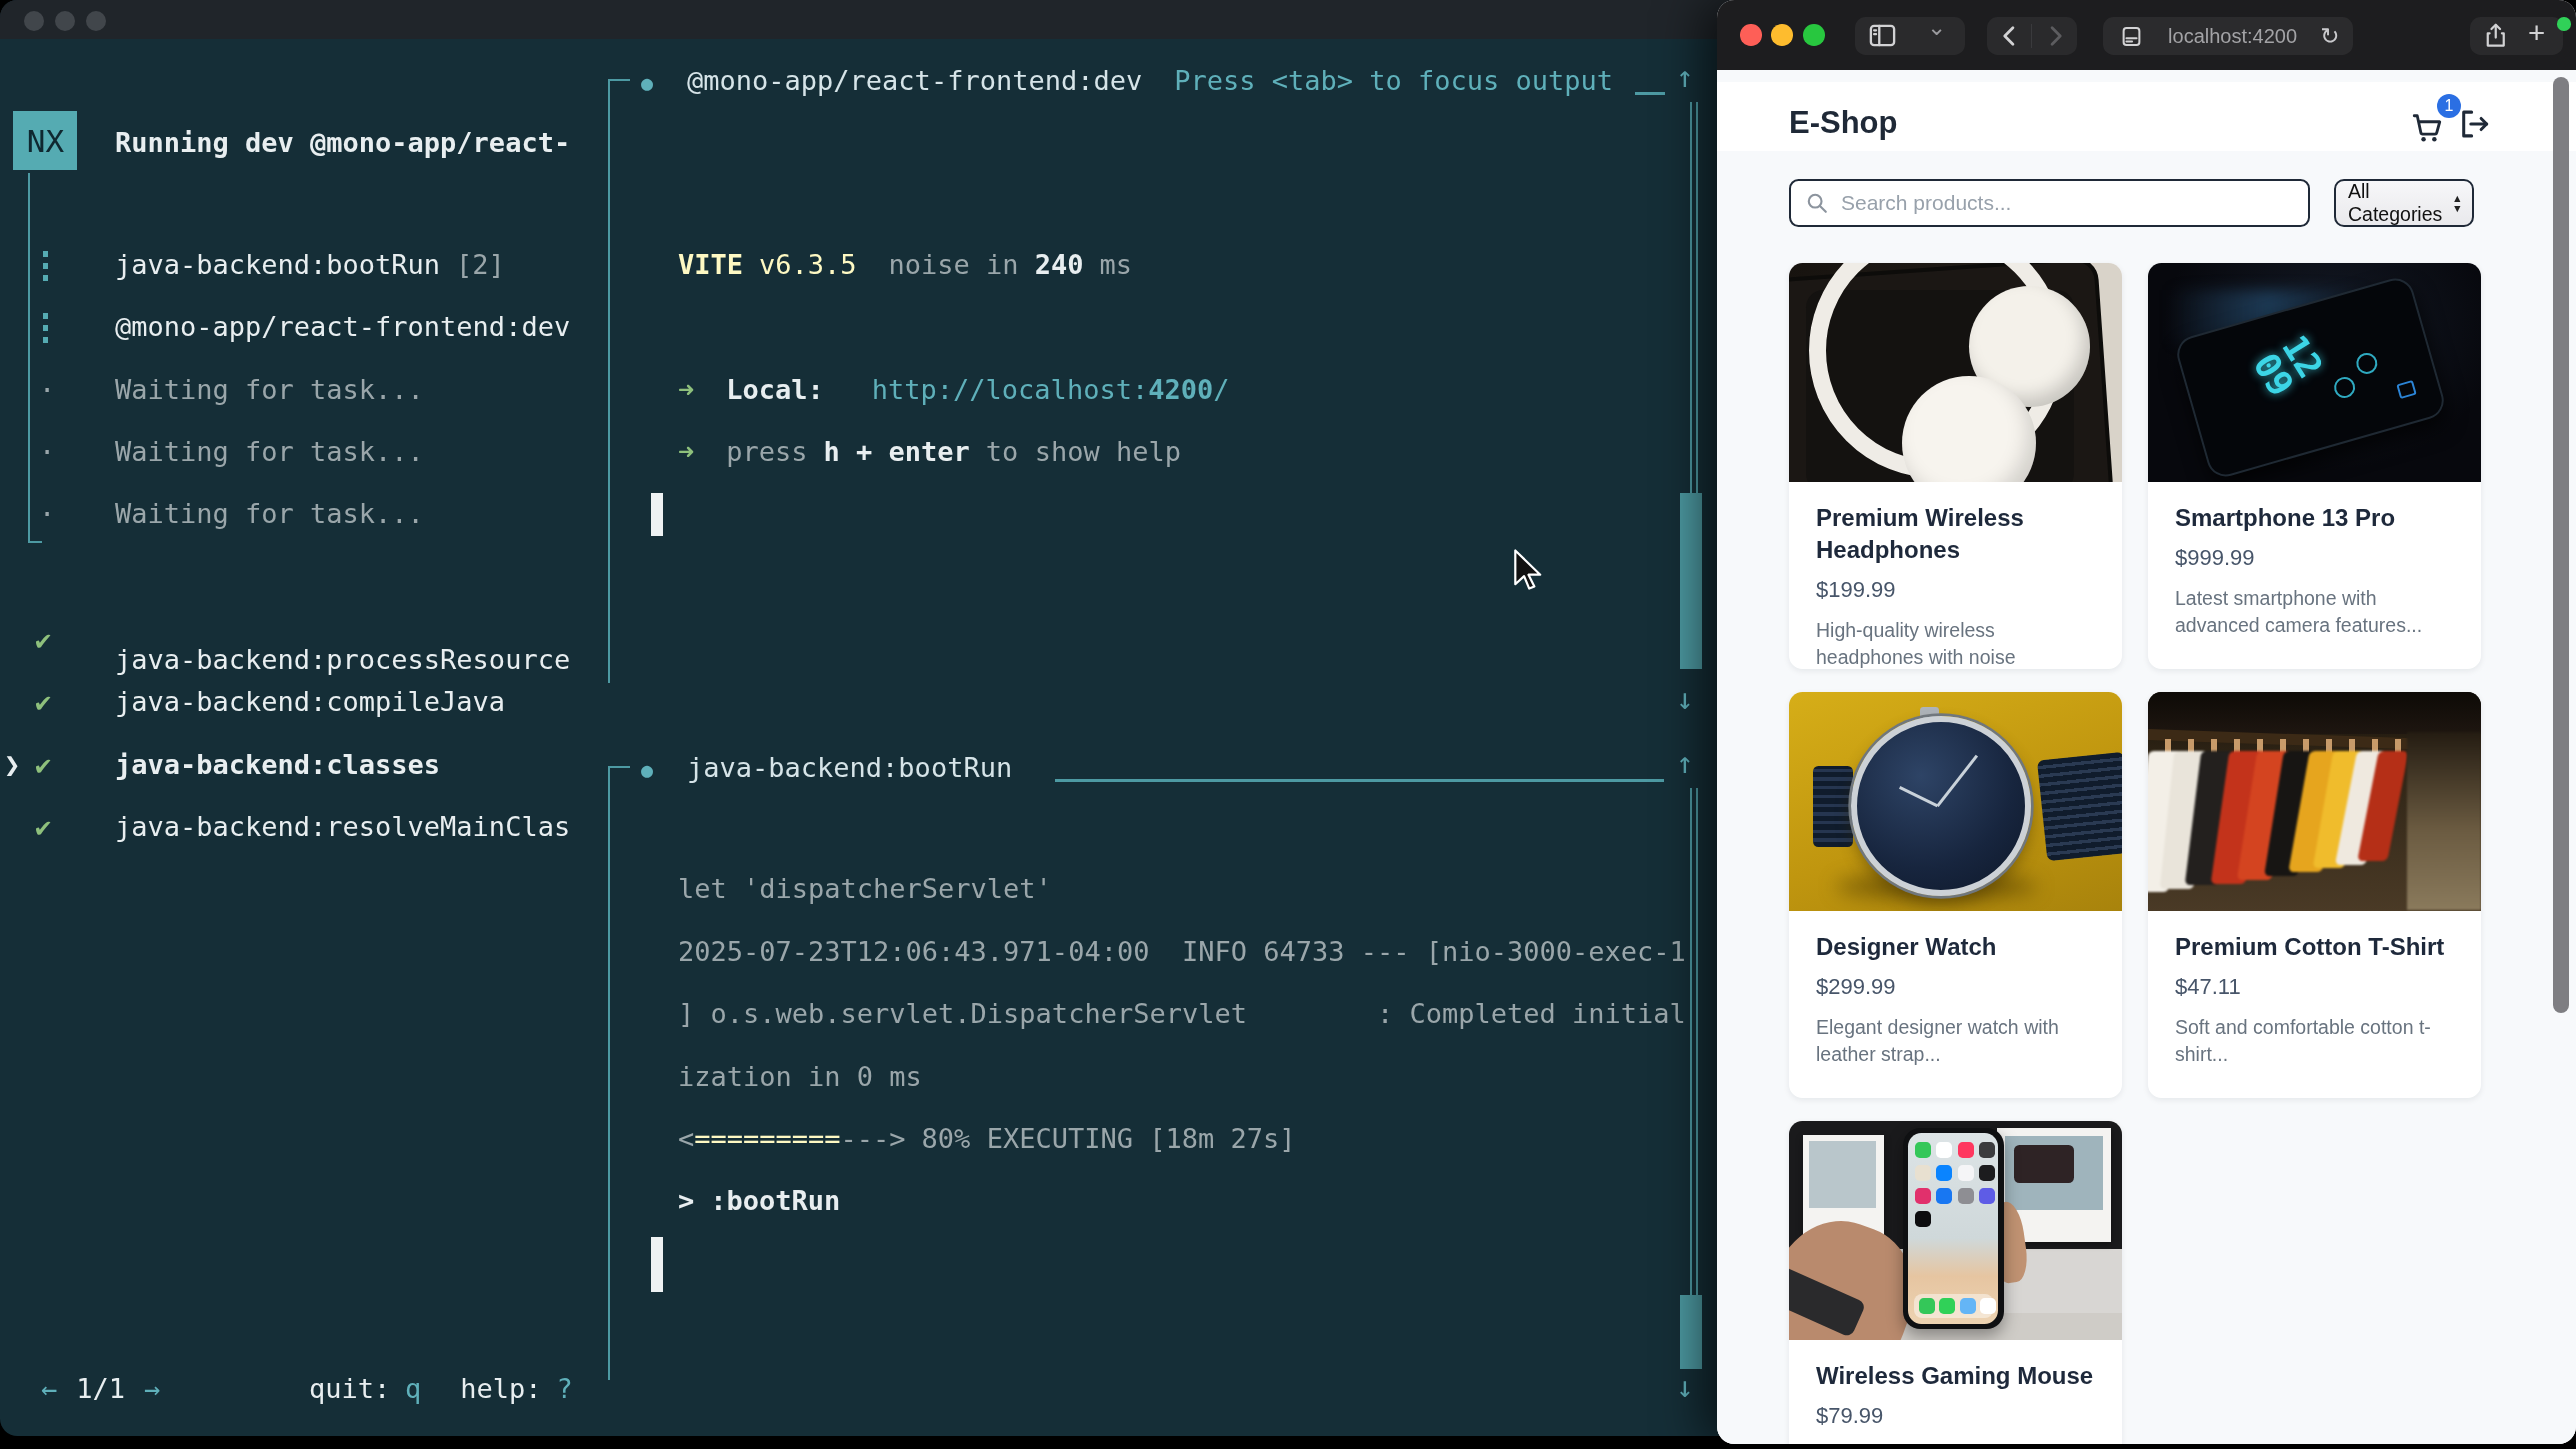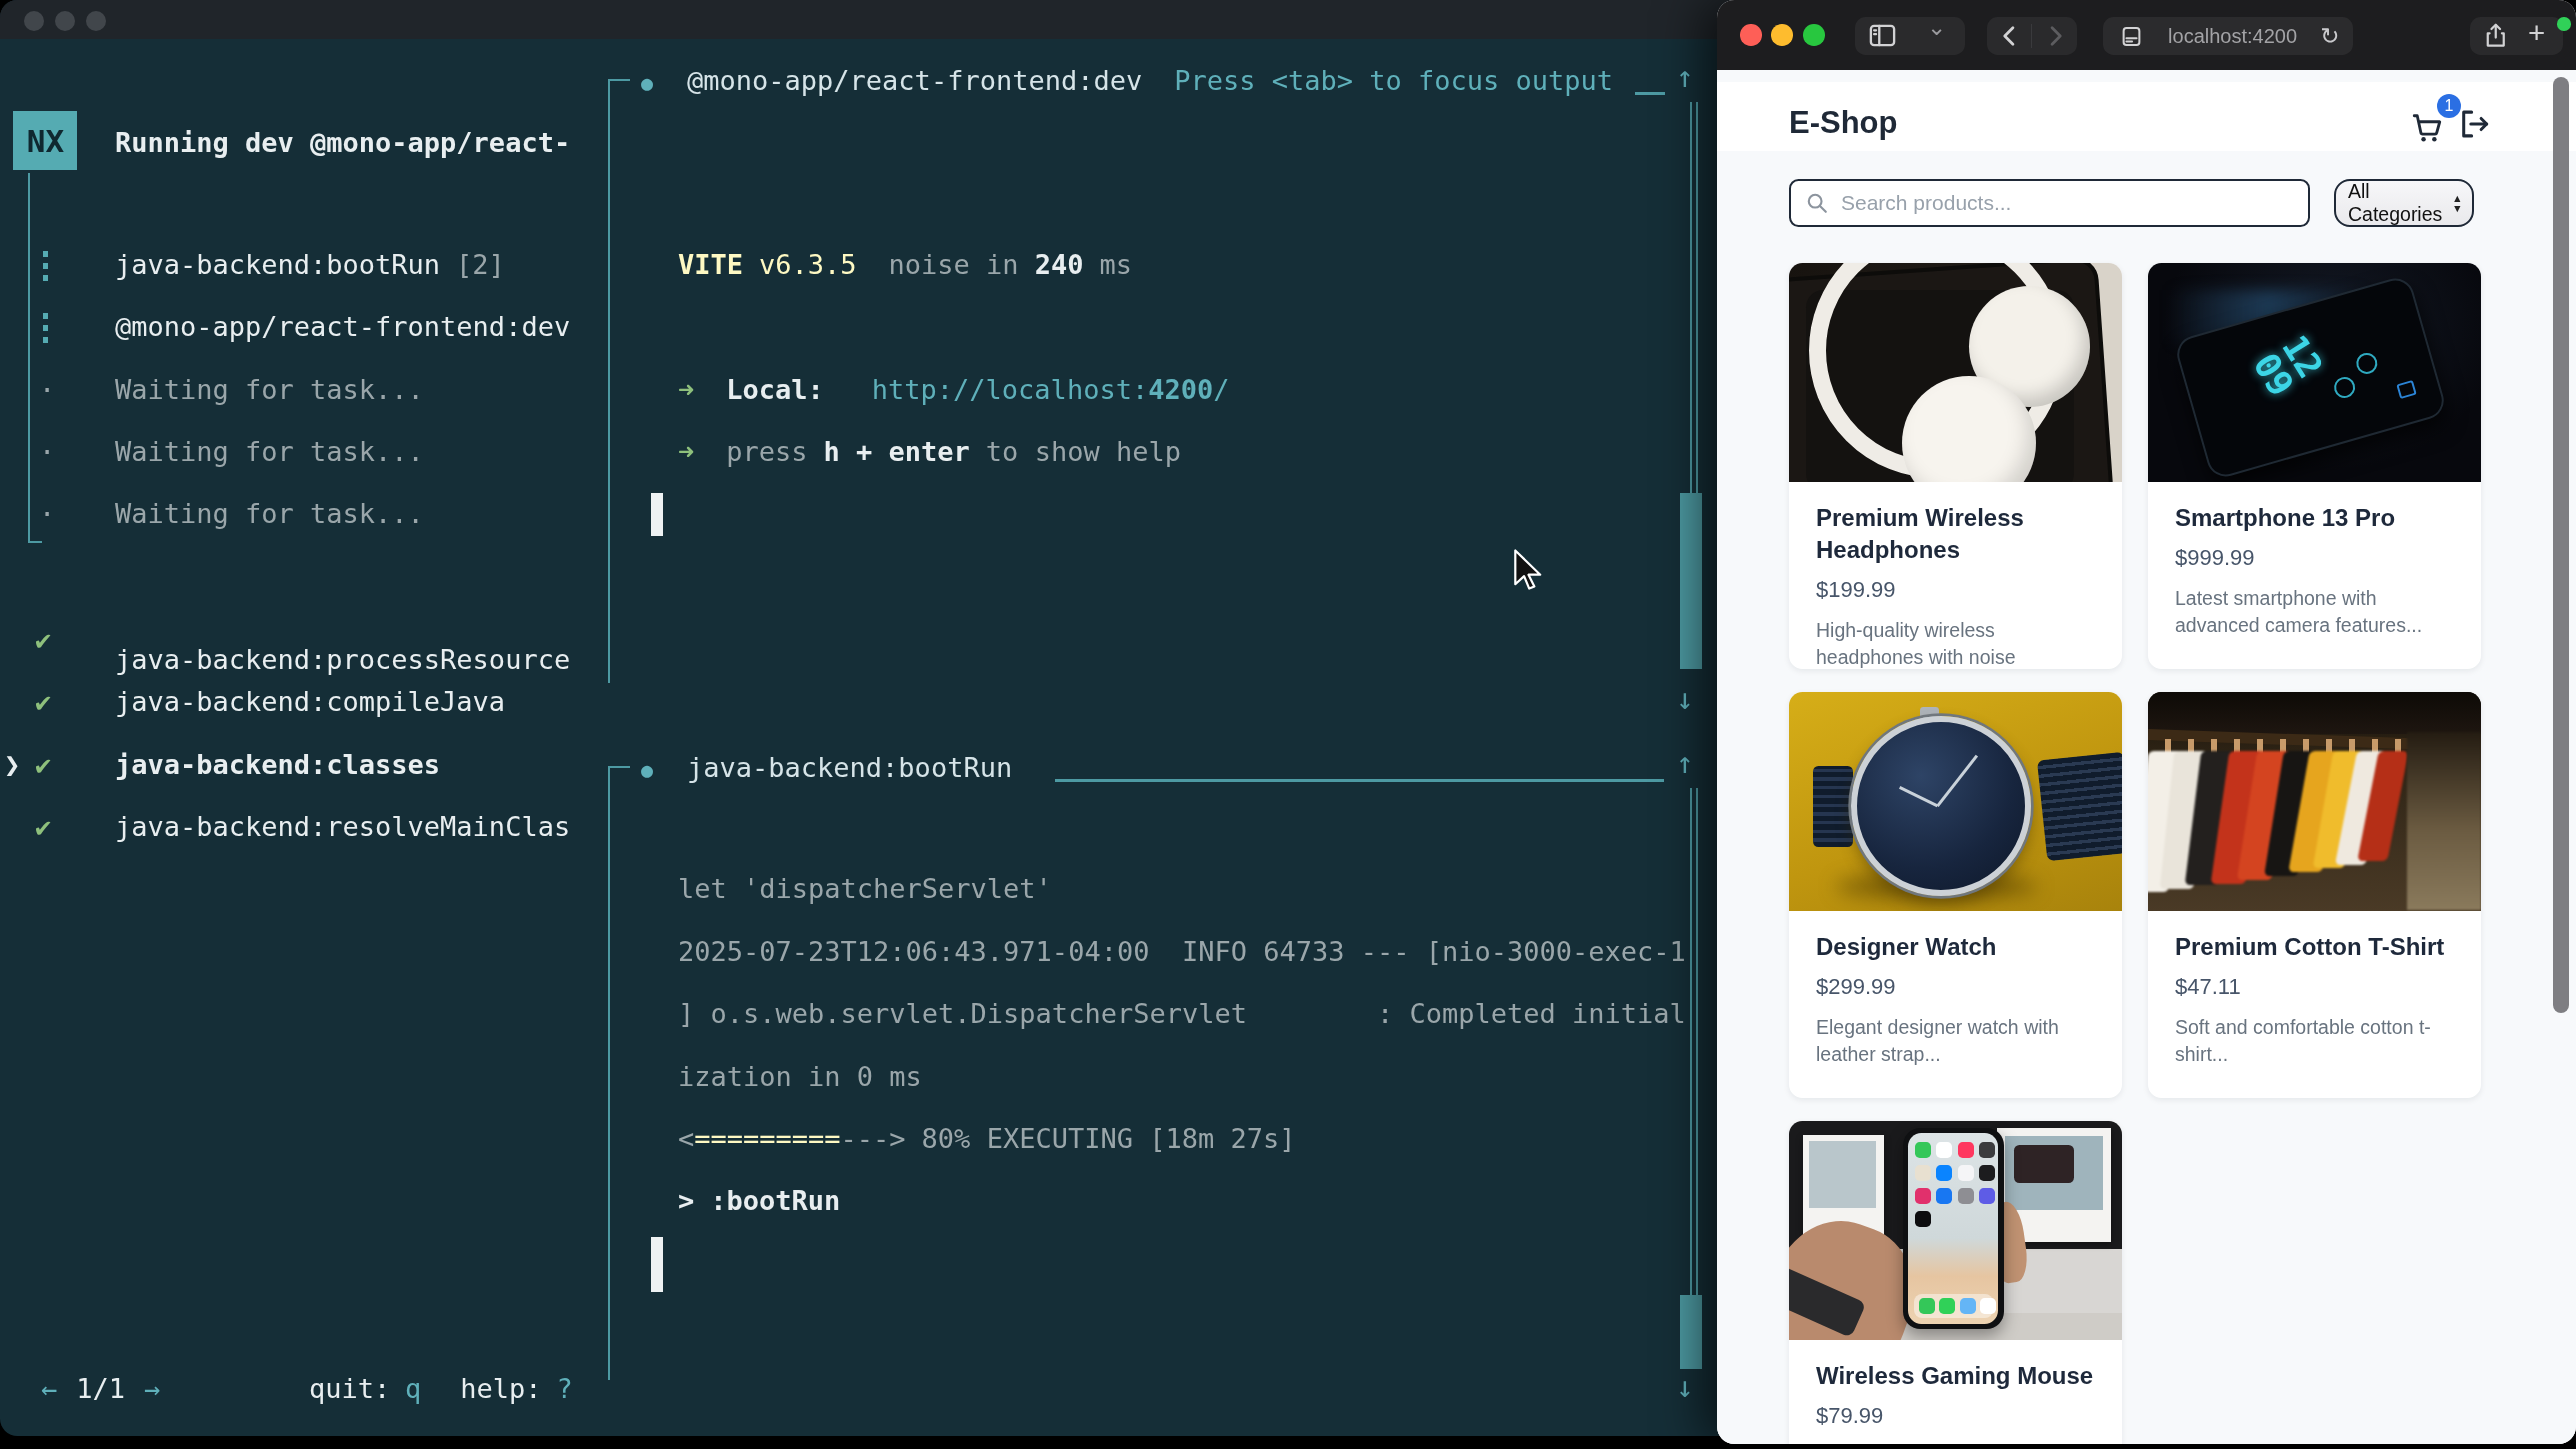--- a/index.html
+++ b/index.html
@@ -10,21 +10,21 @@
         border-radius:17.4px 0 0 17.4px;}
   .ttlbar{position:absolute;left:0;top:0;width:100%;height:39px;background:#20252a;
           border-radius:17.4px 0 0 0;}
   .tdot{position:absolute;top:10.7px;width:20px;height:20px;border-radius:50%;background:#41464b;}
   .mono,.tr{font-family:"DejaVu Sans Mono","Liberation Mono",monospace;}
   .tr{position:absolute;font-size:27px;line-height:35px;color:#e8eef0;white-space:pre;}
   .grey{color:#9aa6aa;} .teal{color:#5fb0ba;}
   .green{color:#8ec07c;} .vgreen{color:#fef9c3;} .b{font-weight:bold;}
   .ltitle{color:#d6e4e8;}
   .nx{position:absolute;left:13.4px;top:111px;width:64px;height:59px;background:#55abb2;
-      display:flex;align-items:center;justify-content:center;font-size:31px;font-weight:bold;
+      display:flex;align-items:center;justify-content:center;font-size:31px;font-weight:normal;
       color:#0f2830;font-family:"DejaVu Sans Mono",monospace;}
   .treeline{position:absolute;left:27.5px;top:173px;width:2px;height:370px;background:#4d9aa3;}
   .treecorner{position:absolute;left:27.5px;top:541px;width:14.8px;height:2px;background:#4d9aa3;}
   .qdash{position:absolute;left:43px;width:5.4px;height:31px;
          background:repeating-linear-gradient(180deg,#55abb2 0 6px,transparent 6px 12px);}
   .pborder{position:absolute;width:2px;background:#4d9aa3;}
   .pstub{position:absolute;height:2px;background:#4d9aa3;}
   .hrule{position:absolute;height:2.7px;background:#4d9aa3;}
   .cursorblock{position:absolute;width:12px;background:#eef2f3;}
   .track{position:absolute;left:1690px;width:4px;border-left:2px solid #4d9aa3;border-right:2px solid #4d9aa3;}
@@ -51,21 +51,21 @@
          background:#2b6fe3;color:#fff;font-size:16px;display:flex;align-items:center;justify-content:center;}
   .logoutbtn{position:absolute;left:738px;top:23px;width:38px;height:38px;}
   .content{position:absolute;left:0;top:151px;width:100%;height:1293px;background:#f7f9fb;}
   .searchwrap{position:absolute;left:72px;top:28px;width:521px;height:48px;}
   .searchwrap input{width:100%;height:100%;box-sizing:border-box;border:2px solid #1f2937;
       border-radius:9.4px;padding:0 13.4px 0 50px;font-size:21px;color:#333;background:#fff;outline:none;
       font-family:"Liberation Sans",sans-serif;}
   .searchwrap input::placeholder{color:#98a1ab;}
   .searchicon{position:absolute;left:14.8px;top:11.4px;}
   .select{position:absolute;left:617px;top:28px;width:140px;height:48px;box-sizing:border-box;
-          border:2px solid #1f2937;border-radius:16px;background:linear-gradient(#f7f7f9,#e9e9ec);
+          border:2px solid #1f2937;border-radius:10px;background:linear-gradient(#f7f7f9,#e9e9ec);
           display:flex;align-items:center;padding:0 9.4px 0 12px;}
   .selecttext{flex:1;font-size:19.5px;color:#111;}
   .selarrows{display:flex;flex-direction:column;font-size:10.7px;line-height:10px;color:#222;}
   .pgrid{position:absolute;left:72px;top:112px;width:693px;display:grid;
          grid-template-columns:333px 333px;gap:23px 26px;grid-auto-rows:406px;}
   .card{background:#fff;border-radius:13.4px;overflow:hidden;box-shadow:0 2px 6.7px rgba(15,23,42,.08);}
   .cimg{position:relative;width:333px;height:219px;overflow:hidden;}
   .cbody{padding:20px 27px 0 27px;}
   .ctitle{font-size:24px;font-weight:bold;color:#1e293b;line-height:32px;margin-bottom:10.7px;}
   .cprice{font-size:22px;color:#475569;margin-bottom:14.8px;}

